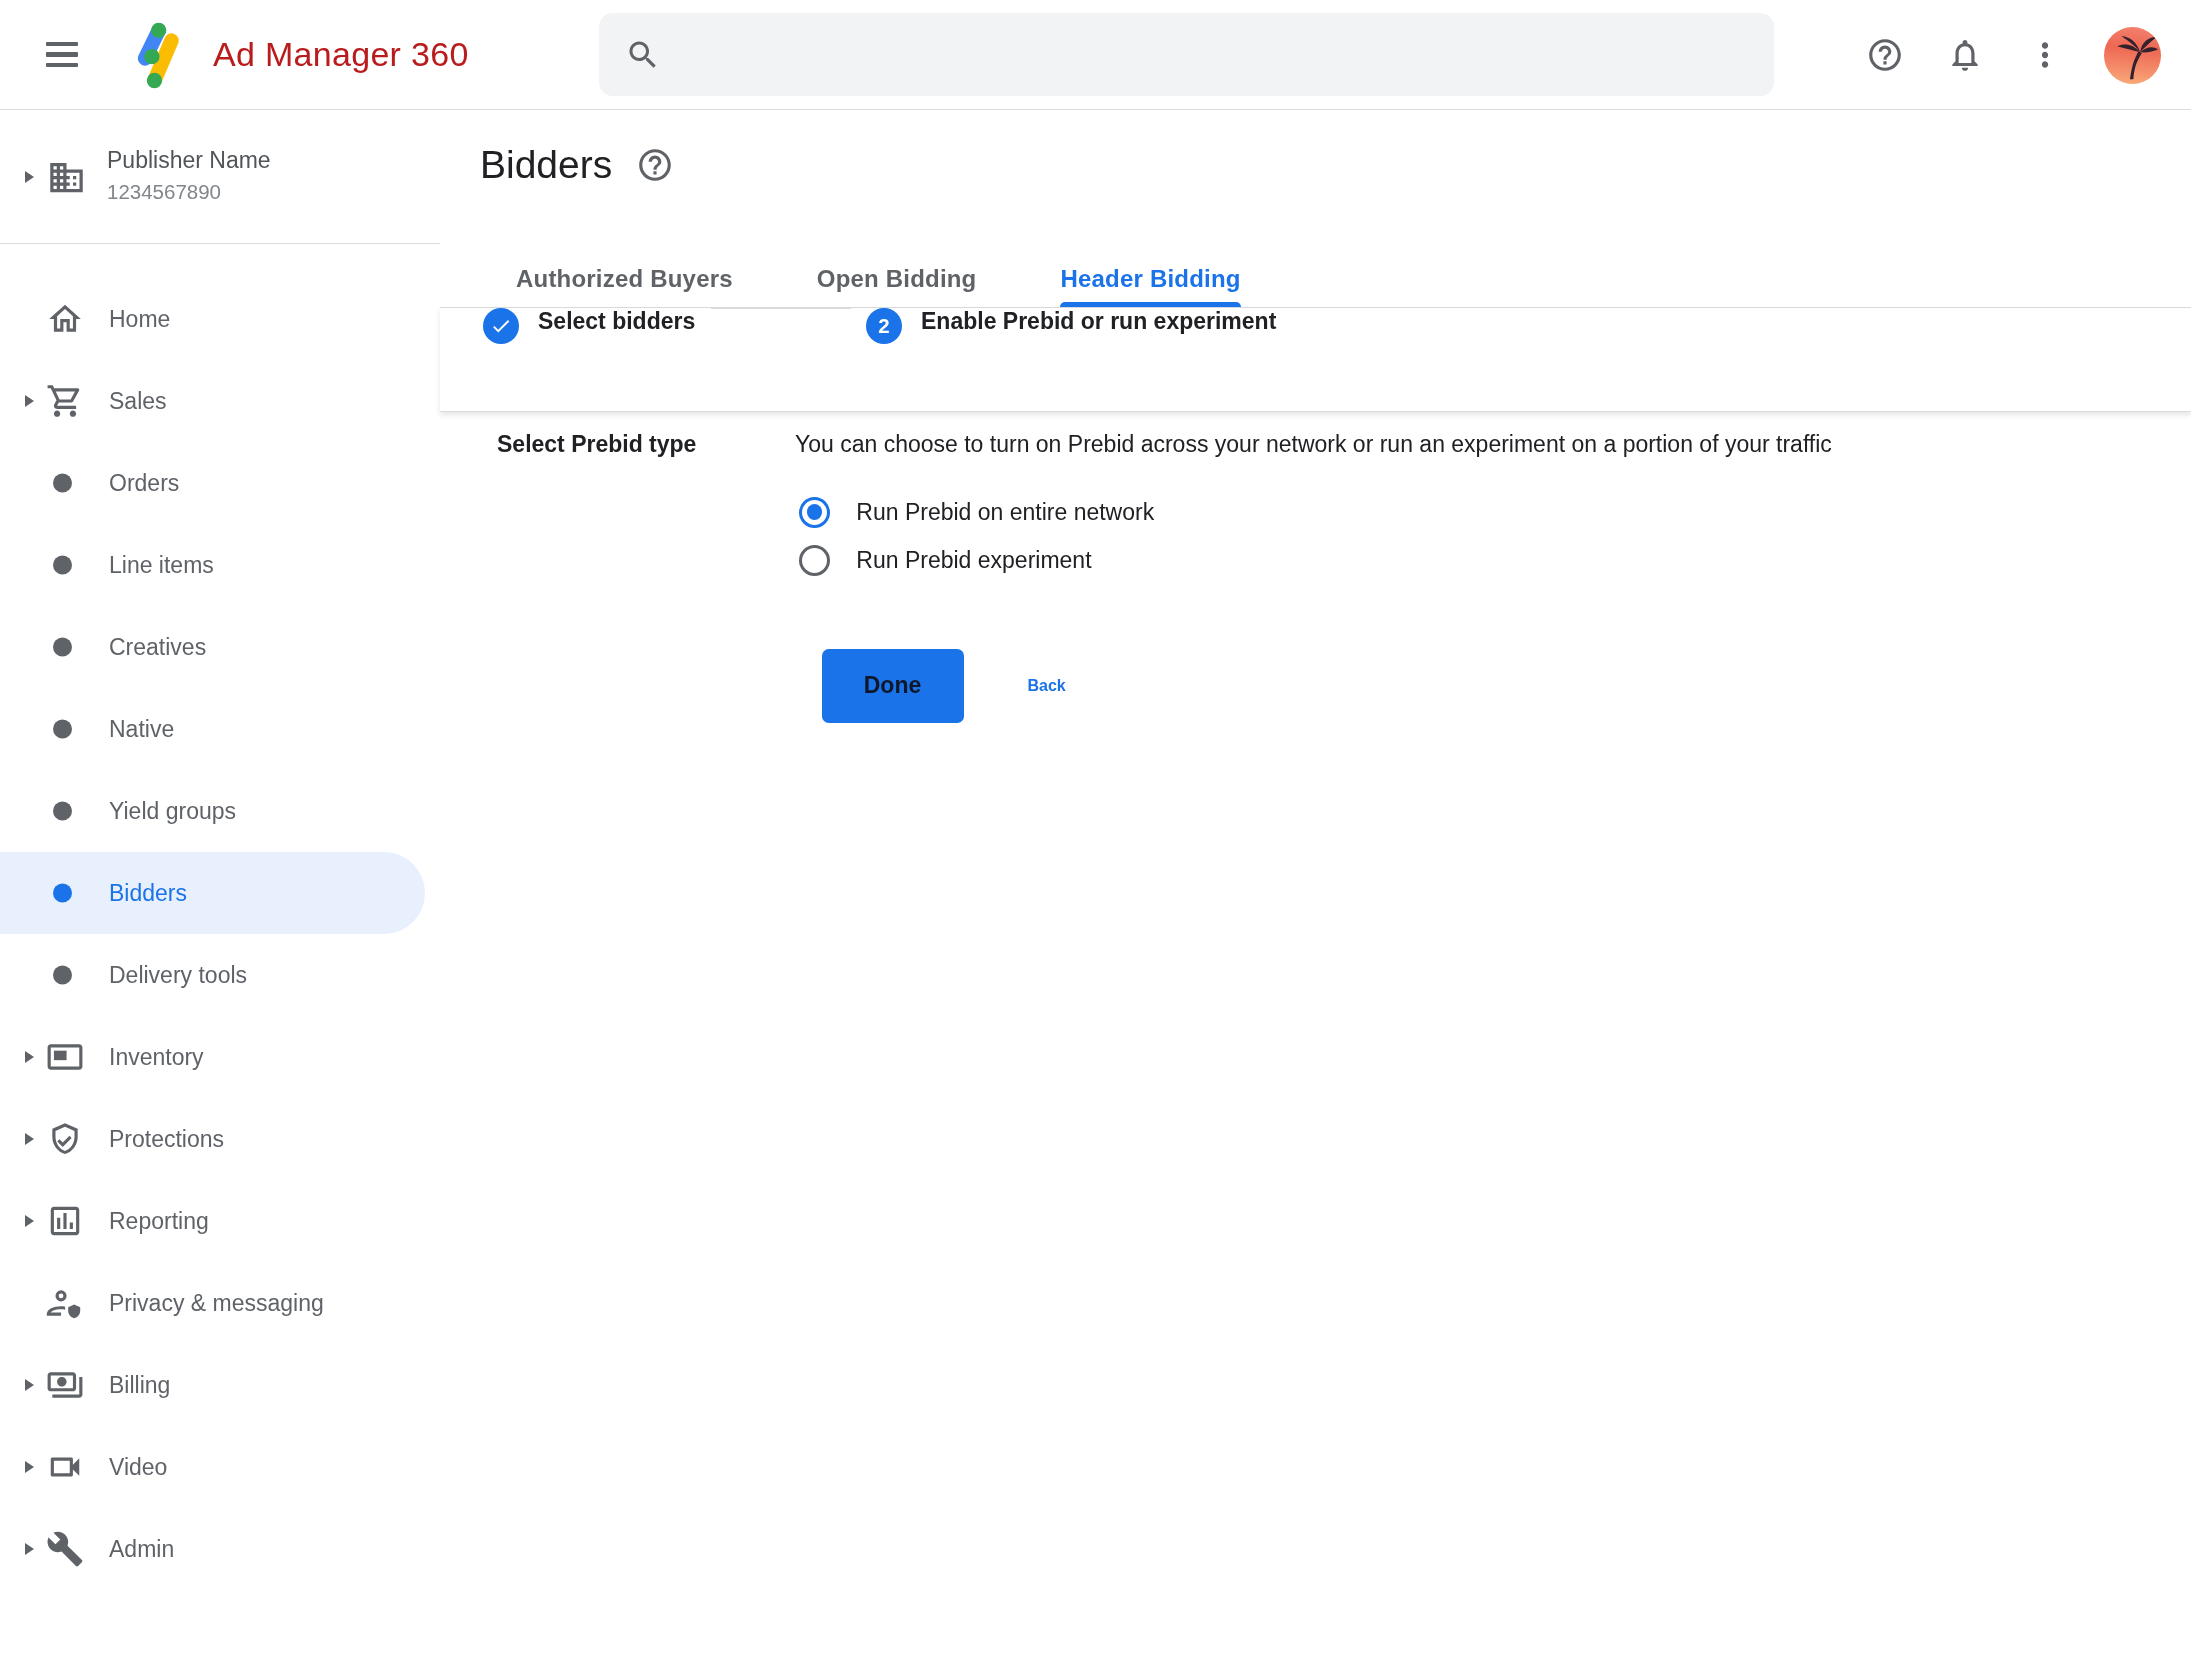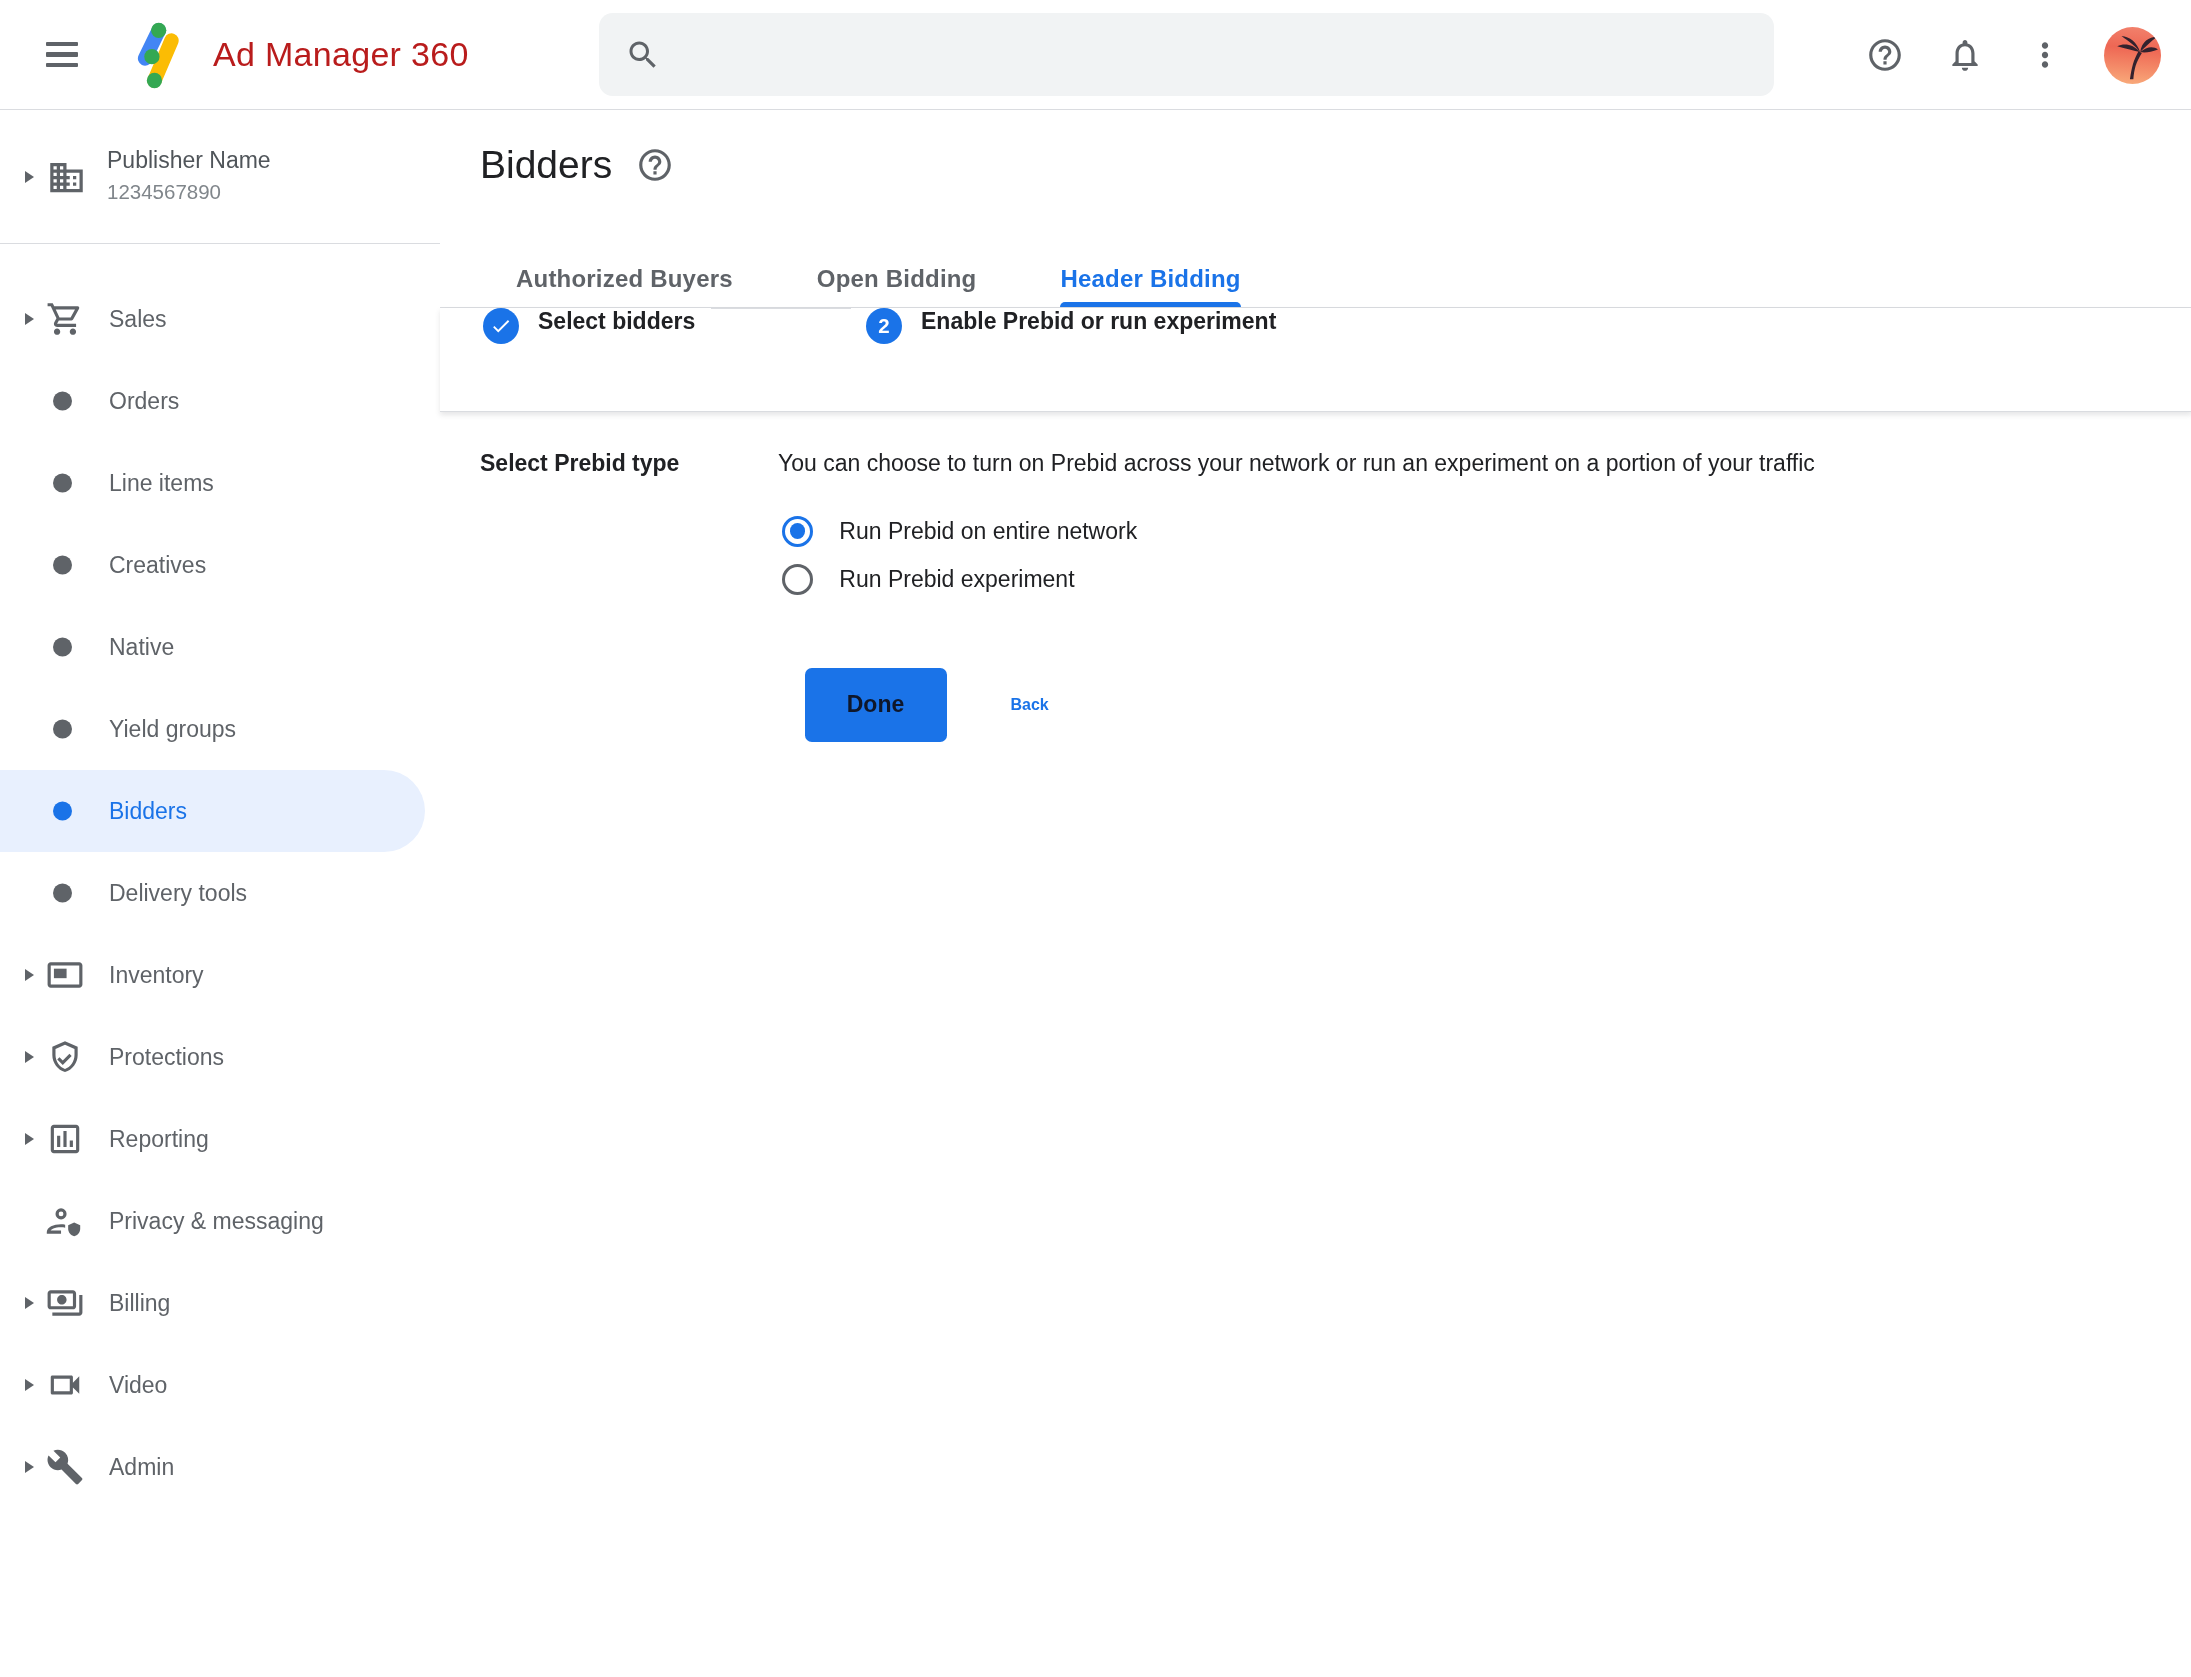--- a/index.html
+++ b/index.html
@@ -72,21 +72,21 @@
 
   .stepper { height:104px; display:flex; align-items:flex-start; padding-left:43px;
     border-bottom:0.9px solid #dadce0; box-shadow:0 3.4px 5.1px rgba(60,64,67,.13); position:relative; background:#fff; }
   .step-circle { width:36px; height:36px; border-radius:50%; background:#1a73e8; color:#fff;
     display:flex; align-items:center; justify-content:center; flex:none; }
   .step-circle svg { width:22px; height:22px; fill:#fff; }
   .step-number { font-size:20.5px; font-weight:700; }
   .step-label { font-size:23px; font-weight:700; color:#202124; margin-left:19px; white-space:nowrap; }
   .step-connector { width:140px; height:1.7px; background:#dadce0; margin:0 15.4px; flex:none; }
 
-  .form-section { display:flex; padding-top:38px; }
+  .form-section { display:flex; padding-top:19px;margin-left:17px; }
   .form-label { width:338px; padding-left:40px; font-size:23px; font-weight:700; color:#202124; flex:none; }
   .form-right { flex:1; }
   .form-desc { font-size:23px; color:#202124; }
   .radio-group { margin-top:31px; }
   .radio-row { display:flex; align-items:center; height:48px; padding-left:4.3px; cursor:pointer; }
   .radio { width:31px; height:31px; border-radius:50%; flex:none; position:relative; }
   .radio.checked { border:3.4px solid #1a73e8; }
   .radio.checked::after { content:""; position:absolute; left:4.3px; top:4.3px; width:15.4px; height:15.4px;
     border-radius:50%; background:#1a73e8; }
   .radio.unchecked { border:3.4px solid #5f6368; }
@@ -158,20 +158,28 @@
       <path d="M12 7V3H2v18h20V7H12zM6 19H4v-2h2v2zm0-4H4v-2h2v2zm0-4H4V9h2v2zm0-4H4V5h2v2zm4 12H8v-2h2v2zm0-4H8v-2h2v2zm0-4H8V9h2v2zm0-4H8V5h2v2zm10 12h-8v-2h2v-2h-2v-2h2v-2h-2V9h8v10zm-2-8h-2v2h2v-2zm0 4h-2v2h2v-2z"></path>
     </svg>
     <div class="publisher-text">
       <div class="publisher-name">Publisher Name</div>
       <div class="publisher-id">1234567890</div>
     </div>
   </div>
 
   <div class="nav">
 
+    <div class="nav-item">
+      <span class="nav-icon">
+        <svg viewBox="0 0 24 24">
+            <path d="M12 5.69l5 4.5V18h-2v-6H9v6H7v-7.81l5-4.5M12 3L2 12h3v8h6v-6h2v6h6v-8h3L12 3z"></path>
+          </svg>
+      </span>
+      <span class="nav-label">Home</span>
+    </div>
 
     <div class="nav-item">
       <span class="nav-caret caret-right"></span>
       <span class="nav-icon">
         <svg viewBox="0 0 24 24">
             <path d="M15.55 13c.75 0 1.41-.41 1.75-1.03l3.58-6.49c.37-.66-.11-1.48-.87-1.48H5.21l-.94-2H1v2h2l3.6 7.59-1.35 2.44C4.52 15.37 5.48 17 7 17h12v-2H7l1.1-2h7.45zM6.16 6h12.15l-2.76 5H8.53L6.16 6zM7 18c-1.1 0-1.99.9-1.99 2S5.9 22 7 22s2-.9 2-2-.9-2-2-2zm10 0c-1.1 0-1.99.9-1.99 2s.89 2 1.99 2 2-.9 2-2-.9-2-2-2z"></path>
           </svg>
       </span>
       <span class="nav-label">Sales</span>
     </div>

